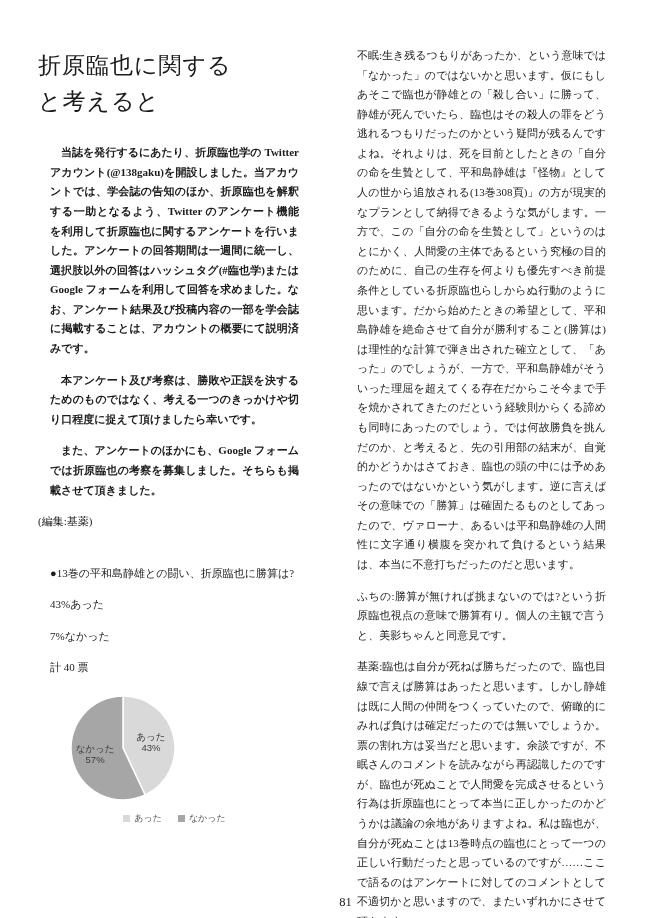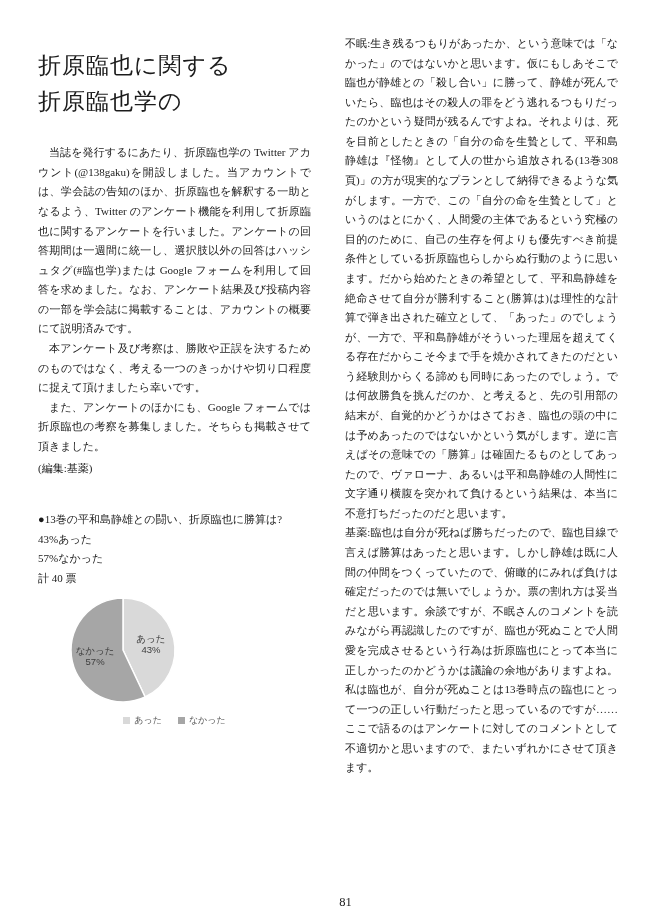--- a/index.html
+++ b/index.html
@@ -1,22 +1,22 @@
 <!DOCTYPE html>
 <html><head>
 <meta charset="utf-8">
 <style>
   html,body{margin:0;padding:0;}
   body{background:#ffffff;}
   .page{position:relative;width:655px;height:918px;background:#ffffff;overflow:hidden;
         font-family:"Liberation Serif","DejaVu Serif",serif;color:#1b1b1b;}
   .columns{position:absolute;top:34px;left:38px;display:flex;gap:34px;}
   .col{width:273px;}
-  .body{font-size:11px;line-height:1.78;text-align:justify;margin:0;}
-  .indent{text-indent:1em;}
+  .body{font-size:11px;line-height:1.78;text-align:justify;margin:12px;}
+  .indent{text-indent:1em;font-weight:bold;}
   .title{margin:14px 0 24px;text-align:left;font-weight:400;}
   .title-line{display:block;font-size:23px;line-height:1.55;letter-spacing:1px;}
   .credit{font-size:11px;line-height:1.78;text-align:left;margin:2px 2px 0 0;}
   .survey{margin-top:32px;}
   .chart{margin:4px 0 0;text-align:left;}
   .legend{display:flex;justify-content:center;align-items:center;gap:16px;margin-top:2px;
           font-family:"Liberation Sans","DejaVu Sans",sans-serif;font-size:9px;color:#595959;}
   .legend-item{display:inline-flex;align-items:center;}
   .swatch{display:inline-block;width:7px;height:7px;margin-right:4px;}
   .pie-label{font-family:"Liberation Sans","DejaVu Sans",sans-serif;font-size:9.5px;fill:#3d3d3d;}
@@ -24,31 +24,31 @@
 </style>
 </head>
 <body>
 
 <div class="page">
   <div class="columns">
 
     <section class="col">
       <h1 class="title">
         <span class="title-line">折原臨也に関する</span>
-        <span class="title-line">折原臨也学の</span>
+        <span class="title-line">と考えると</span>
       </h1>
       <p class="body indent">当誌を発行するにあたり、折原臨也学の Twitter アカウント(@138gaku)を開設しました。当アカウントでは、学会誌の告知のほか、折原臨也を解釈する一助となるよう、Twitter のアンケート機能を利用して折原臨也に関するアンケートを行いました。アンケートの回答期間は一週間に統一し、選択肢以外の回答はハッシュタグ(#臨也学)または Google フォームを利用して回答を求めました。なお、アンケート結果及び投稿内容の一部を学会誌に掲載することは、アカウントの概要にて説明済みです。</p>
       <p class="body indent">本アンケート及び考察は、勝敗や正誤を決するためのものではなく、考える一つのきっかけや切り口程度に捉えて頂けましたら幸いです。</p>
       <p class="body indent">また、アンケートのほかにも、Google フォームでは折原臨也の考察を募集しました。そちらも掲載させて頂きました。</p>
       <p class="credit">(編集:基薬)</p>
 
       <div class="survey">
         <p class="body">●13巻の平和島静雄との闘い、折原臨也に勝算は?</p>
         <p class="body">43%あった</p>
-        <p class="body">57%なかった</p>
+        <p class="body">7%なかった</p>
         <p class="body">計 40 票</p>
       </div>
 
       <figure class="chart">
         <svg id="pie-svg" width="170" height="116" viewBox="0 0 170 116" aria-hidden="true">
             <path d="M85 58 L85.00 6.00 A52 52 0 0 1 107.14 105.05 Z" fill="#d9d9d9" stroke="#ffffff" stroke-width="1.5"></path>
             <text text-anchor="middle" class="pie-label"><tspan x="112.9" y="49.8">あった</tspan><tspan x="112.9" y="60.8">43%</tspan></text>
             <path d="M85 58 L107.14 105.05 A52 52 0 1 1 85.00 6.00 Z" fill="#a6a6a6" stroke="#ffffff" stroke-width="1.5"></path>
             <text text-anchor="middle" class="pie-label"><tspan x="57.1" y="62.2">なかった</tspan><tspan x="57.1" y="73.2">57%</tspan></text>
           </svg>
@@ -60,19 +60,20 @@
           <span class="legend-item">
             <span class="swatch" style="background: rgb(166, 166, 166);"></span>
             <span class="legend-label">なかった</span>
           </span>
         </div>
       </figure>
     </section>
 
     <section class="col">
       <p class="body"><span>不眠</span><span>:生き残るつもりがあったか、という意味では「なかった」のではないかと思います。仮にもしあそこで臨也が静雄との「殺し合い」に勝って、静雄が死んでいたら、臨也はその殺人の罪をどう逃れるつもりだったのかという疑問が残るんですよね。それよりは、死を目前としたときの「自分の命を生贄として、平和島静雄は『怪物』として人の世から追放される(13巻308頁)」の方が現実的なプランとして納得できるような気がします。一方で、この「自分の命を生贄として」というのはとにかく、人間愛の主体であるという究極の目的のために、自己の生存を何よりも優先すべき前提条件としている折原臨也らしからぬ行動のように思います。だから始めたときの希望として、平和島静雄を絶命させて自分が勝利すること(勝算は)は理性的な計算で弾き出された確立として、「あった」のでしょうが、一方で、平和島静雄がそういった理屈を超えてくる存在だからこそ今まで手を焼かされてきたのだという経験則からくる諦めも同時にあったのでしょう。では何故勝負を挑んだのか、と考えると、先の引用部の結末が、自覚的かどうかはさておき、臨也の頭の中には予めあったのではないかという気がします。逆に言えばその意味での「勝算」は確固たるものとしてあったので、ヴァローナ、あるいは平和島静雄の人間性に文字通り横腹を突かれて負けるという結果は、本当に不意打ちだったのだと思います。</span></p>
+      <p class="body"><span>ふちの</span><span>:勝算が無ければ挑まないのでは?という折原臨也視点の意味で勝算有り。個人の主観で言うと、美影ちゃんと同意見です。</span></p>
       <p class="body"><span>基薬</span><span>:臨也は自分が死ねば勝ちだったので、臨也目線で言えば勝算はあったと思います。しかし静雄は既に人間の仲間をつくっていたので、俯瞰的にみれば負けは確定だったのでは無いでしょうか。票の割れ方は妥当だと思います。余談ですが、不眠さんのコメントを読みながら再認識したのですが、臨也が死ぬことで人間愛を完成させるという行為は折原臨也にとって本当に正しかったのかどうかは議論の余地がありますよね。私は臨也が、自分が死ぬことは13巻時点の臨也にとって一つの正しい行動だったと思っているのですが……ここで語るのはアンケートに対してのコメントとして不適切かと思いますので、またいずれかにさせて頂きます。</span></p>
     </section>
 
   </div>
 
   <div class="page-number">81</div>
 </div>
 
 </body></html>

